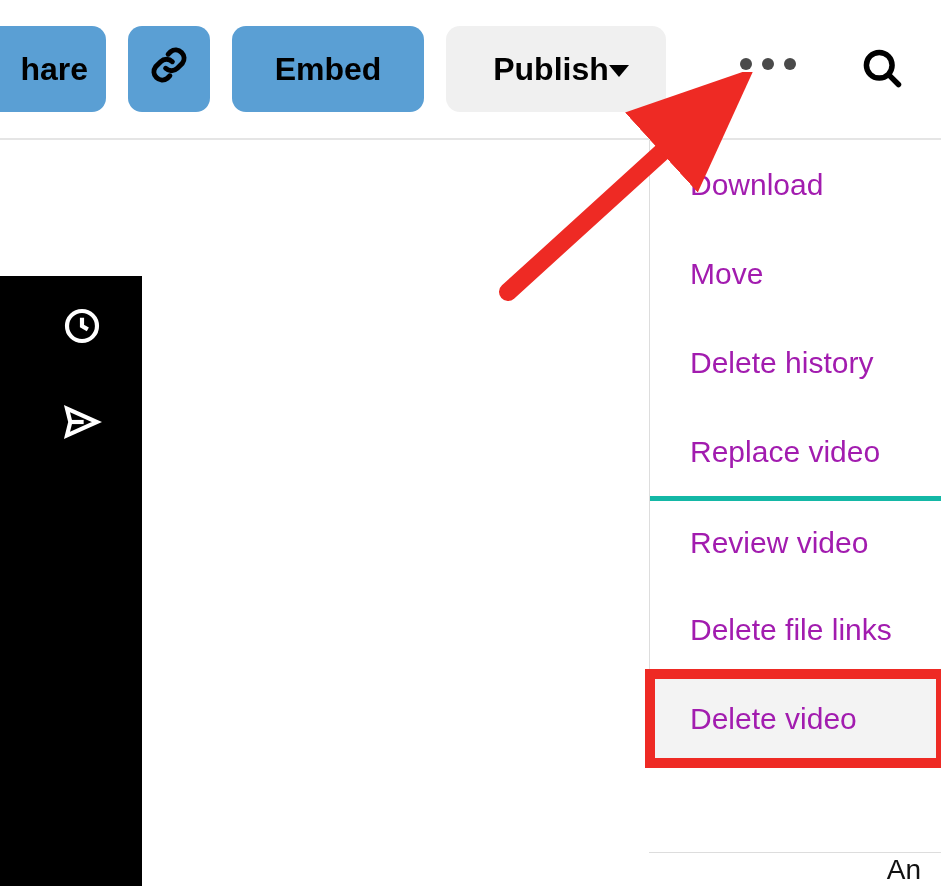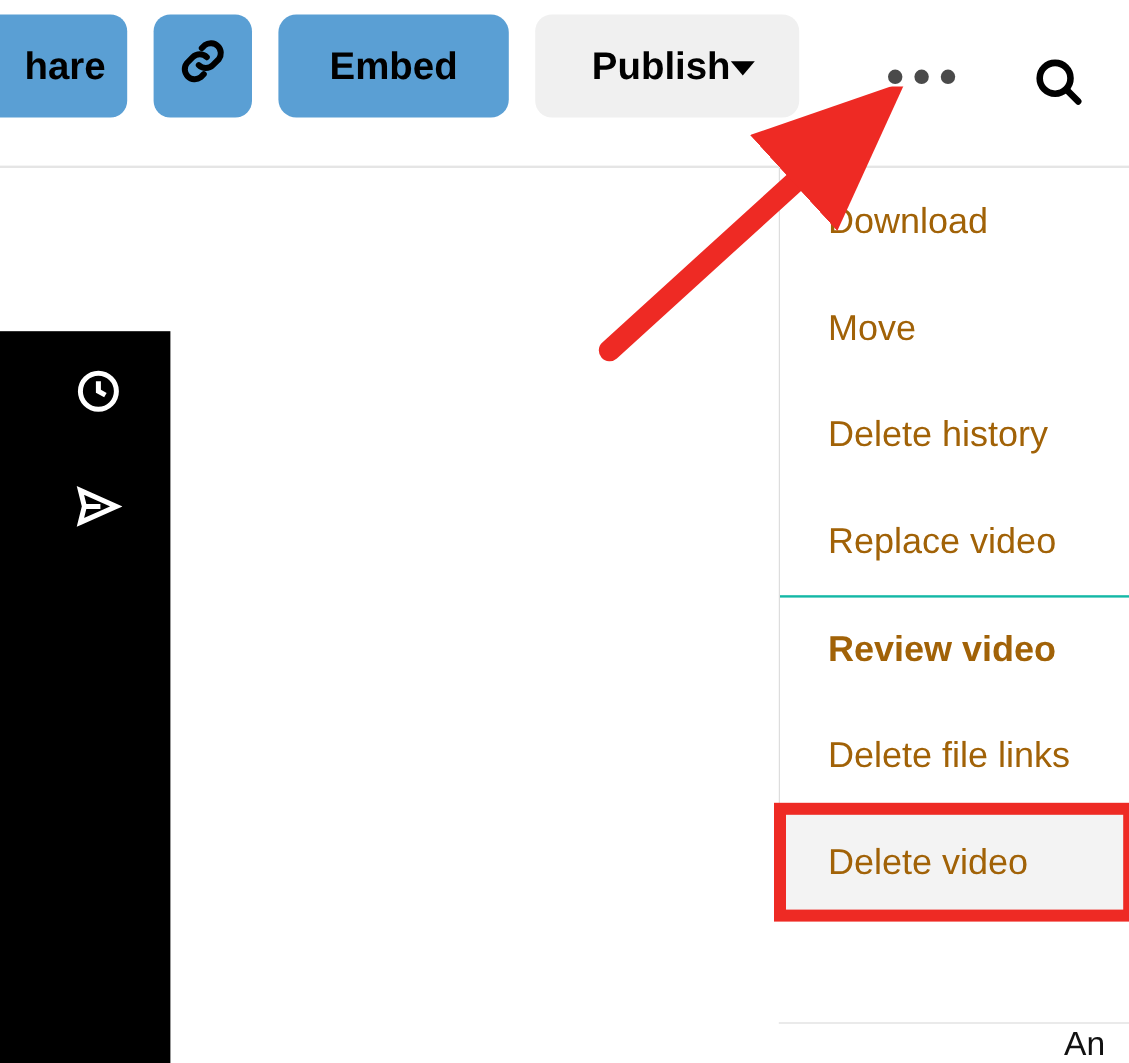--- a/index.html
+++ b/index.html
@@ -16,21 +16,21 @@
   .toolbar {
     position: absolute;
     top: 0;
     left: 0;
     right: 0;
     height: 140px;
     background: #ffffff;
     border-bottom: 2px solid #e5e5e5;
     display: flex;
     align-items: flex-start;
-    padding-top: 12px;
+    padding-top: 26px;
     padding-left: 0;
   }
   .btn {
     height: 86px;
     border: none;
     border-radius: 14px;
     display: flex;
     align-items: center;
     justify-content: center;
     font-size: 32px;
@@ -46,21 +46,20 @@
     padding-right: 18px;
     justify-content: flex-end;
   }
   .btn-link {
     margin-left: 22px;
     width: 82px;
   }
   .btn-embed {
     margin-left: 22px;
     width: 192px;
-    border-radius: 15px;
   }
   .btn-publish {
     margin-left: 22px;
     width: 220px;
     padding-left: 10px;
   }
   .chev-down {
     width: 0; height: 0;
     border-left: 10px solid transparent;
     border-right: 10px solid transparent;
@@ -127,25 +126,25 @@
     background: #fff;
     border-left: 1px solid #ddd;
     border-bottom: 1px solid #ddd;
   }
   .menu-item {
     height: 89px;
     display: flex;
     align-items: center;
     padding-left: 40px;
     font-size: 30px;
-    color: #a16207;
+    color: #a21caf;
     cursor: pointer;
     user-select: none;
   }
-  .menu-sep { border-top: 2px solid #14b8a6; font-weight: bold; }
+  .menu-sep { border-top: 5px solid #14b8a6; }
   .menu-item.highlight {
     background: #f3f3f3;
     outline: 10px solid #ee2a24;
     outline-offset: -5px;
     position: relative;
     z-index: 2;
     align-items: center;
   }
   .menu-tail {
     position: absolute;

